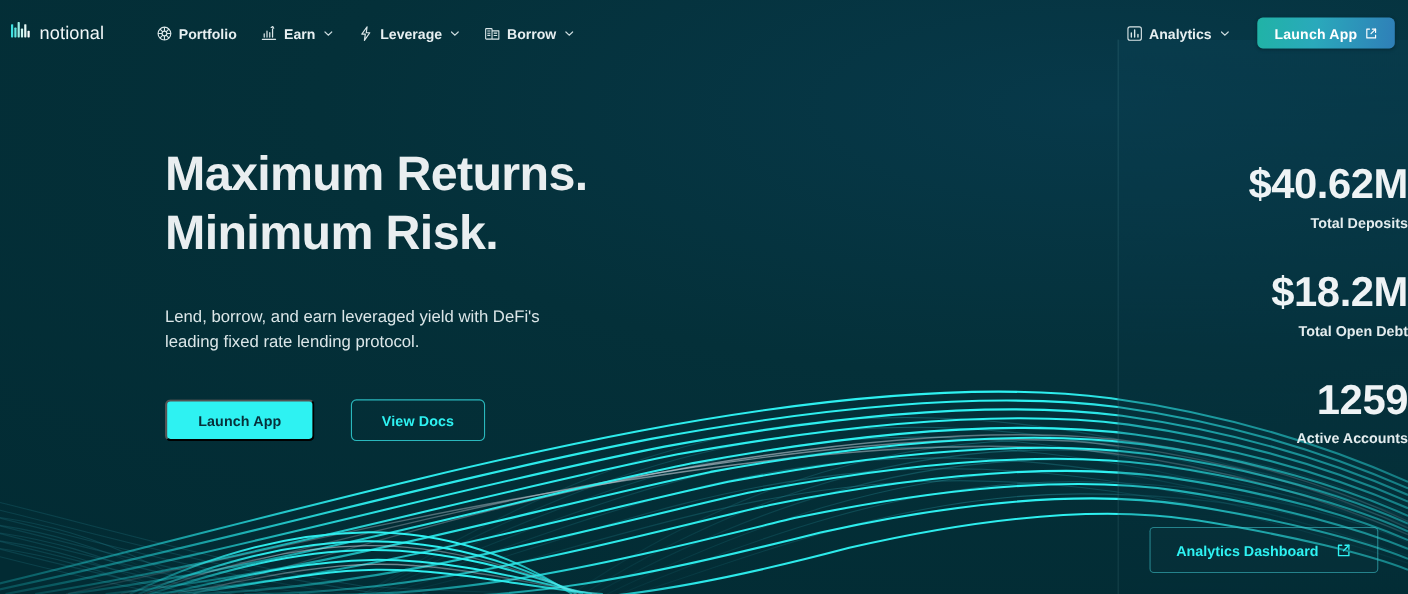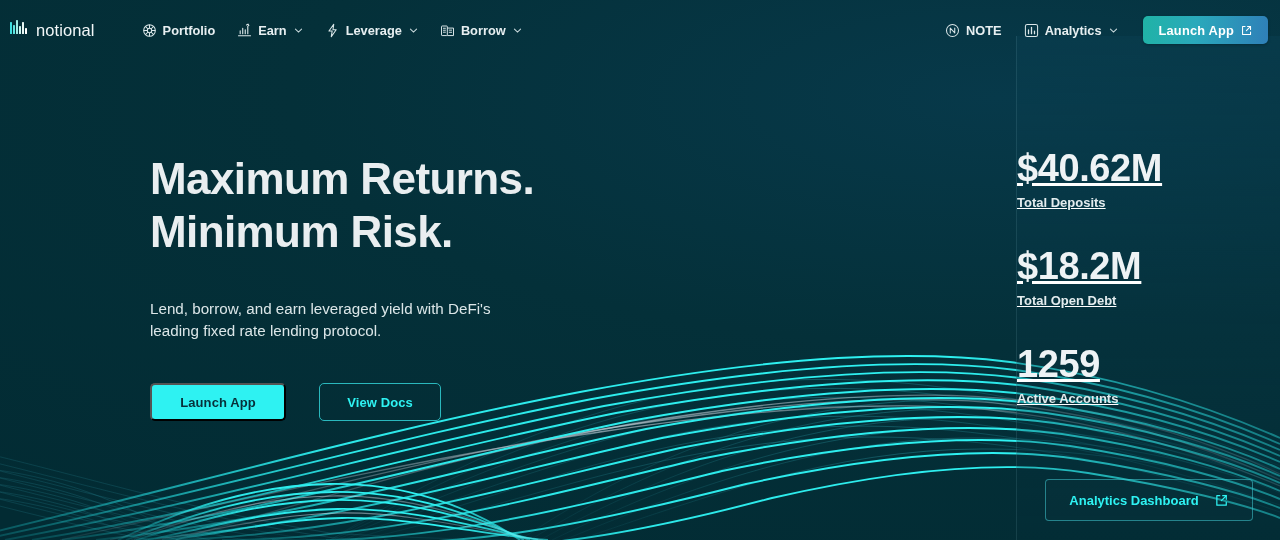--- a/index.html
+++ b/index.html
@@ -68,21 +68,21 @@
     border-radius:5px;
     font-size:12.8px; font-weight:700; letter-spacing:.2px;
     color:#ffffff;
     background:linear-gradient(97deg,#20b3a6 0%,#2aa9bb 42%,#2f7fb8 100%);
     box-shadow:0 1px 3px rgba(0,0,0,.25);
     cursor:pointer;
   }
 
   
   #hero{
-    position:absolute; left:150px; top:152px;
+    position:absolute; left:150px; top:132px;
     width:560px; z-index:20;
   }
   #hero h1{
     font-size:44px; line-height:53px;
     font-weight:700; letter-spacing:-.6px;
     color:#e9eef0;
   }
   #hero h1 span{ display:block; }
   #hero-sub{
     margin-top:40px;
@@ -110,21 +110,21 @@
   
   #stats{
     position:absolute; right:0; top:36px;
     width:264px; height:504px;
     background:linear-gradient(180deg, rgba(9,62,80,.55) 0%, rgba(6,52,66,.35) 55%, rgba(4,44,55,.22) 100%);
     border-left:1px solid rgba(160,210,220,.12);
     z-index:30;
     display:flex; flex-direction:column; align-items:center;
     padding-top:110px;
   }
-  .stat{ text-align:left; margin-bottom:34px; width:100%;text-decoration:underline; }
+  .stat{ text-align:right; margin-bottom:34px; width:100%; }
   .stat:last-of-type{ margin-bottom:0; }
   .stat-value{
     font-size:38px; line-height:44px; font-weight:700;
     letter-spacing:-.4px; color:#eef3f5;
   }
   .stat-label{
     margin-top:5px;
     font-size:13px; font-weight:700; color:#e3ecee;
   }
   #analytics-dash{
@@ -318,29 +318,20 @@
             <path d="M1.6 3.4L5 6.7l3.4-3.3"></path>
           </svg>
         </span>
       </div>
     </div>
 
     <div class="nav-spacer"></div>
 
     <div class="nav-right">
 
-      <div class="nav-item">
-        <span class="ico">
-          <svg width="15" height="15" viewBox="0 0 16 16" fill="none" stroke="#dbe7e9" stroke-width="1.1">
-            <circle cx="8" cy="8" r="6.4"></circle>
-            <path d="M5.6 10.6V5.4l4.8 5.2V5.4" stroke-linejoin="round" stroke-linecap="round"></path>
-          </svg>
-        </span>
-        <span>NOTE</span>
-      </div>
 
       <div class="nav-item">
         <span class="ico">
           <svg width="15" height="15" viewBox="0 0 16 16" fill="none" stroke="#dbe7e9" stroke-width="1.1">
             <rect x="1.5" y="1.5" width="13" height="13" rx="2"></rect>
             <path d="M4.8 11.4V7.4M8 11.4V4.6M11.2 11.4V8.8" stroke-linecap="round" stroke-width="1.35"></path>
           </svg>
         </span>
         <span>Analytics</span>
         <span class="caret">

